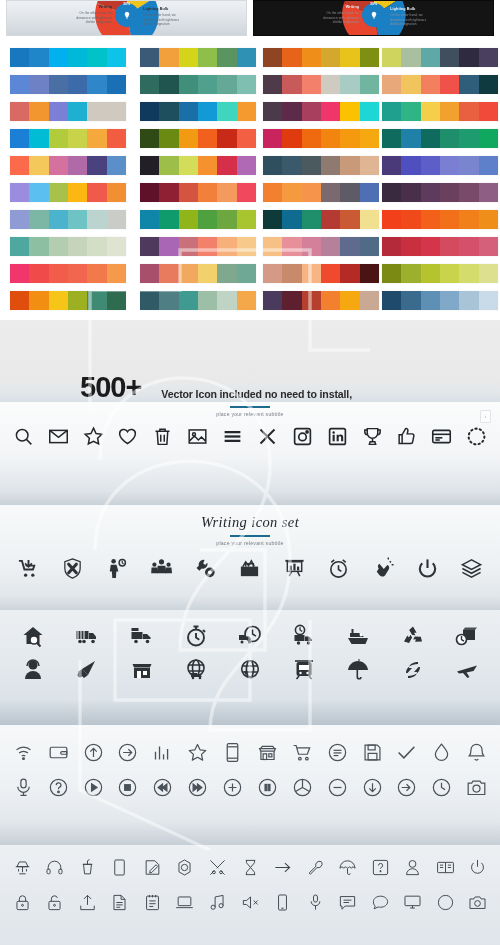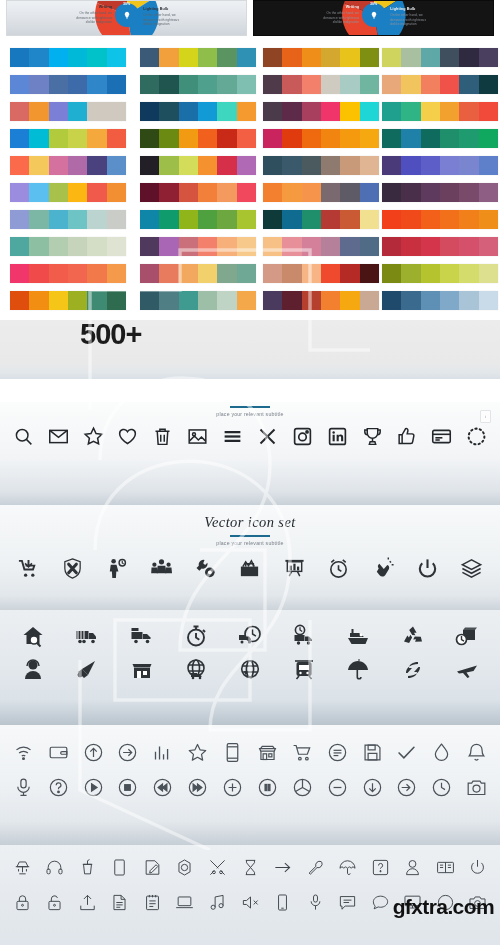--- a/index.html
+++ b/index.html
@@ -33,23 +33,23 @@
   .palette{position:absolute;left:0;top:40px;width:500px;height:280px;background:#ffffff;}
   .pal-col{position:absolute;top:8px;width:116px;}
   .pal-col.c1{left:10px;}
   .pal-col.c2{left:140px;}
   .pal-col.c3{left:263px;}
   .pal-col.c4{left:382px;}
   .pal-row{display:flex;height:19px;margin-bottom:8px;box-shadow:0 0 0 .5px rgba(0,0,0,.05);}
   .sw{flex:1;height:100%;}
 
   
-  .band500{position:absolute;left:0;top:320px;width:500px;height:59px;
+  .band500{position:absolute;left:0;top:320px;width:500px;height:82px;
     background:linear-gradient(180deg,#ececec 0%,#e9e9e9 72%,#e3e7ea 88%,#d9e0e6 100%);
-    display:flex;align-items:flex-start;overflow:hidden;}
+    display:flex;align-items:flex-end;overflow:hidden;}
   .b500-num{font-size:29px;font-weight:bold;color:#1b1b1b;margin-left:80px;letter-spacing:-1px;line-height:1;}
   .b500-txt{margin-left:20px;font-size:10.6px;line-height:1.45;color:#2b2b2b;font-weight:bold;letter-spacing:-.15px;}
 
   
   .sect{position:absolute;left:0;width:500px;overflow:hidden;}
   .sect.s-xoo{top:402px;height:103px;background:linear-gradient(180deg,#fbfcfc 0%,#f2f4f6 55%,#dfe4e9 86%,#c9d1d8 100%);}
   .sect.s-others{top:505px;height:105px;background:linear-gradient(180deg,#f7f9fa 0%,#eef1f3 58%,#e2e7eb 86%,#ccd4da 100%);}
   .sect.s-ship{top:610px;height:115px;background:linear-gradient(180deg,#eceff2 0%,#e4e9ed 45%,#dbe2e8 78%,#b9c4cd 100%);}
   .sect.s-line{top:725px;height:120px;background:linear-gradient(180deg,#f6f8f9 0%,#eef1f4 50%,#e3e8ec 80%,#c6ced6 100%);}
   .sect.s-thin{top:845px;height:100px;background:linear-gradient(180deg,#edf0f3 0%,#e6eaee 50%,#dfe5ea 100%);}
@@ -466,20 +466,21 @@
           <div class="sw" style="background: rgb(127, 168, 201);"></div>
           <div class="sw" style="background: rgb(168, 196, 214);"></div>
           <div class="sw" style="background: rgb(201, 219, 232);"></div>
         </div>
       </div>
   </div>
 
   <div class="band500">
     <div class="b500-num">500+</div>
     <div class="b500-txt">
+      <div>Vector Icon included no need to install,</div>
     </div>
   </div>
 
   <div class="sect s-xoo">
     <div class="sect-rule"></div>
     <div class="sect-sub">place your relevant subtitle</div>
     <div class="badge">i</div>
     <div class="icon-row" style="margin-top:9px;">
       <div class="icon-cell">
           <svg width="21" height="21" viewBox="0 0 24 24" fill="none" stroke="#23272b" stroke-width="1.7">
@@ -568,21 +569,21 @@
         </div>
       <div class="icon-cell">
           <svg width="21" height="21" viewBox="0 0 24 24" fill="none" stroke="#23272b" stroke-width="2.3" stroke-dasharray="1.5 3.6" stroke-linecap="round">
             <circle cx="12" cy="12" r="9"></circle>
           </svg>
         </div>
     </div>
   </div>
 
   <div class="sect s-others">
-    <div class="sect-title">Vector icon set</div>
+    <div class="sect-title">Writing icon set</div>
     <div class="sect-rule"></div>
     <div class="sect-sub">place your relevant subtitle</div>
     <div class="icon-row" style="margin-top:11px;">
       <div class="icon-cell">
           <svg width="23" height="23" viewBox="0 0 24 24" fill="#2e3338">
             <path d="M11 3h2v5l2-2 1.2 1.3L12 11.6 7.8 7.3 9 6l2 2z"></path>
             <path d="M2 5h2.4l2.6 9h10.4l2-6H9v2h7.8l-.9 2H8.5L5.9 3H2z"></path>
             <circle cx="9" cy="19" r="1.7"></circle>
             <circle cx="16.5" cy="19" r="1.7"></circle>
           </svg>
@@ -1204,15 +1205,14 @@
   <div class="wm">
     <svg viewBox="0 0 330 620" width="330" height="620" fill="none" stroke="#ffffff" stroke-width="3.5" opacity=".85">
       <path d="M30 180 L30 60 L120 60 L120 20 L250 20 L250 120 L310 120"></path>
       <path d="M40 230 C 40 120, 210 120, 210 235 C 210 320, 120 330, 120 420 L205 420 L205 320 L140 320"></path>
       <path d="M35 320 C 35 200, 230 200, 230 330 C 230 420, 150 430, 150 500 L250 500 L250 390"></path>
       <path d="M55 390 L190 390 L190 470 L55 470 Z"></path>
       <path d="M20 430 L20 560 L150 620"></path>
     </svg>
   </div>
 
-  <div class="gfx">gfxtra.com</div>
 
 </div>
 
 </body></html>

